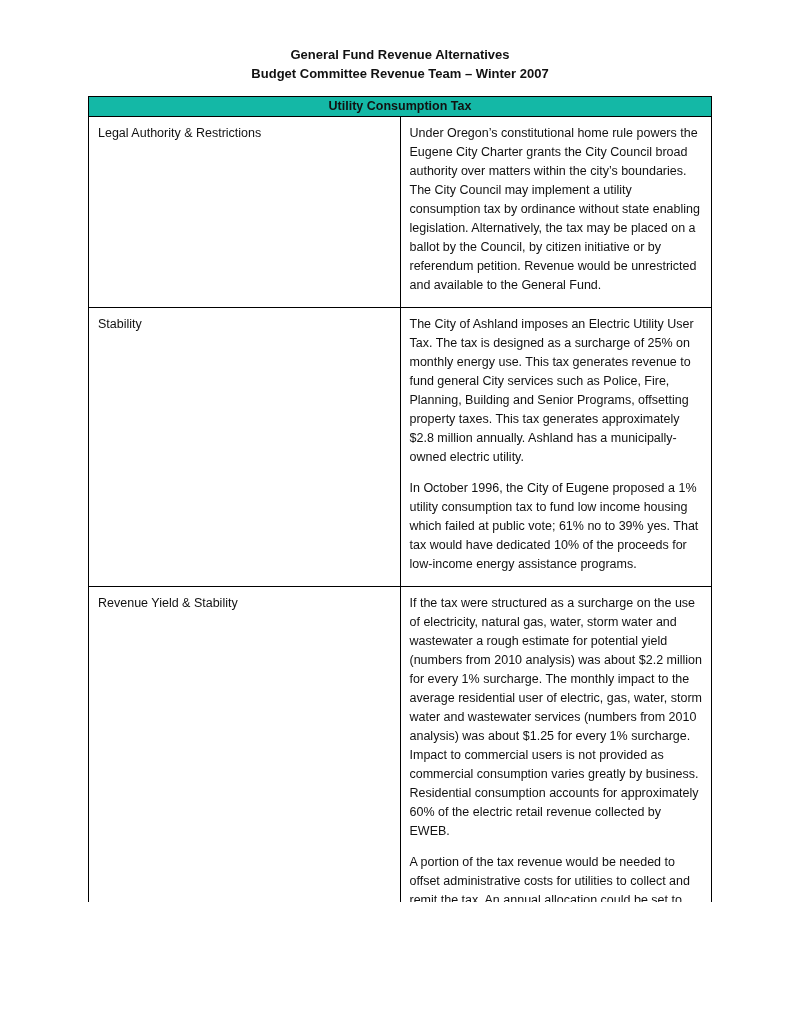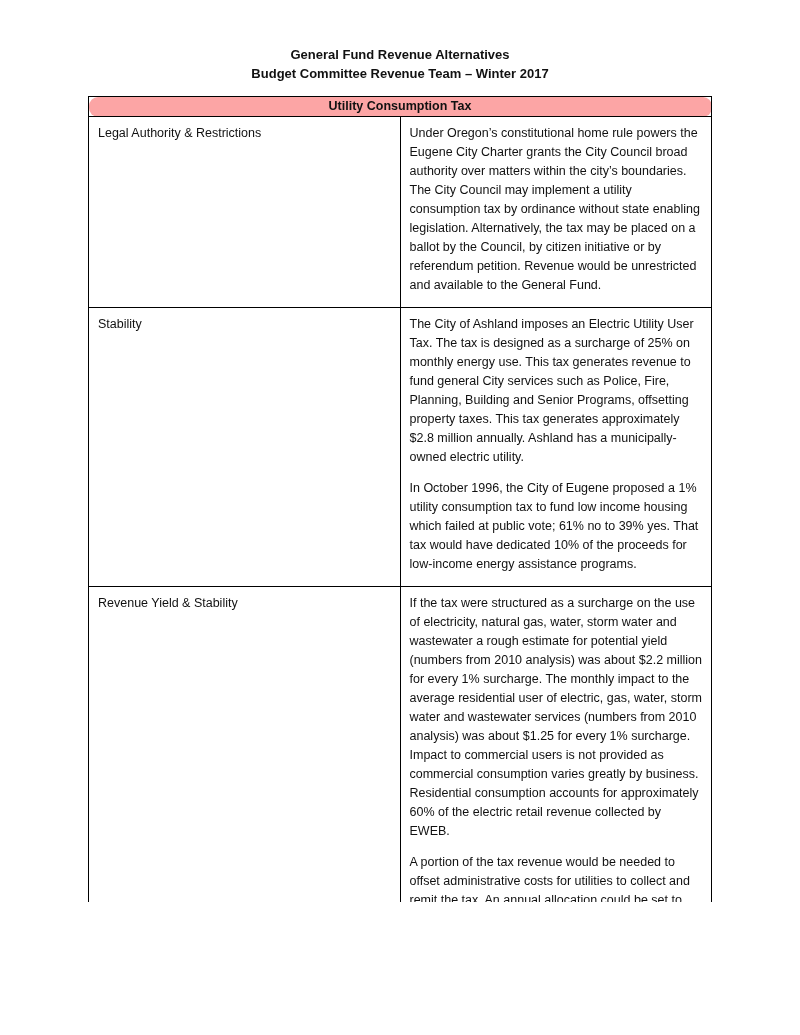--- a/index.html
+++ b/index.html
@@ -61,27 +61,27 @@
     font-family: Liberation Serif, serif;
   }
 </style>
 </head>
 <body>
 
 <div class="page">
 
   <div class="doc-header">
     <div>General Fund Revenue Alternatives</div>
-    <div>Budget Committee Revenue Team – Winter 2017</div>
+    <div>Budget Committee Revenue Team – Winter 2007</div>
   </div>
 
   <table class="doc-table">
     <thead>
       <tr>
-        <th class="table-title" colspan="2" style="background: #fca5a5; border-radius: 9px;">Utility Consumption Tax</th>
+        <th class="table-title" colspan="2" style="background: #14b8a6;">Utility Consumption Tax</th>
       </tr>
     </thead>
     <tbody>
       <tr>
         <td class="row-label">Legal Authority &amp; Restrictions</td>
         <td class="row-content">
           <p>Under Oregon’s constitutional home rule powers the Eugene City Charter grants the City Council broad authority over matters within the city’s boundaries. The City Council may implement a utility consumption tax by ordinance without state enabling legislation. Alternatively, the tax may be placed on a ballot by the Council, by citizen initiative or by referendum petition. Revenue would be unrestricted and available to the General Fund.</p>
         </td>
       </tr>
       <tr>

